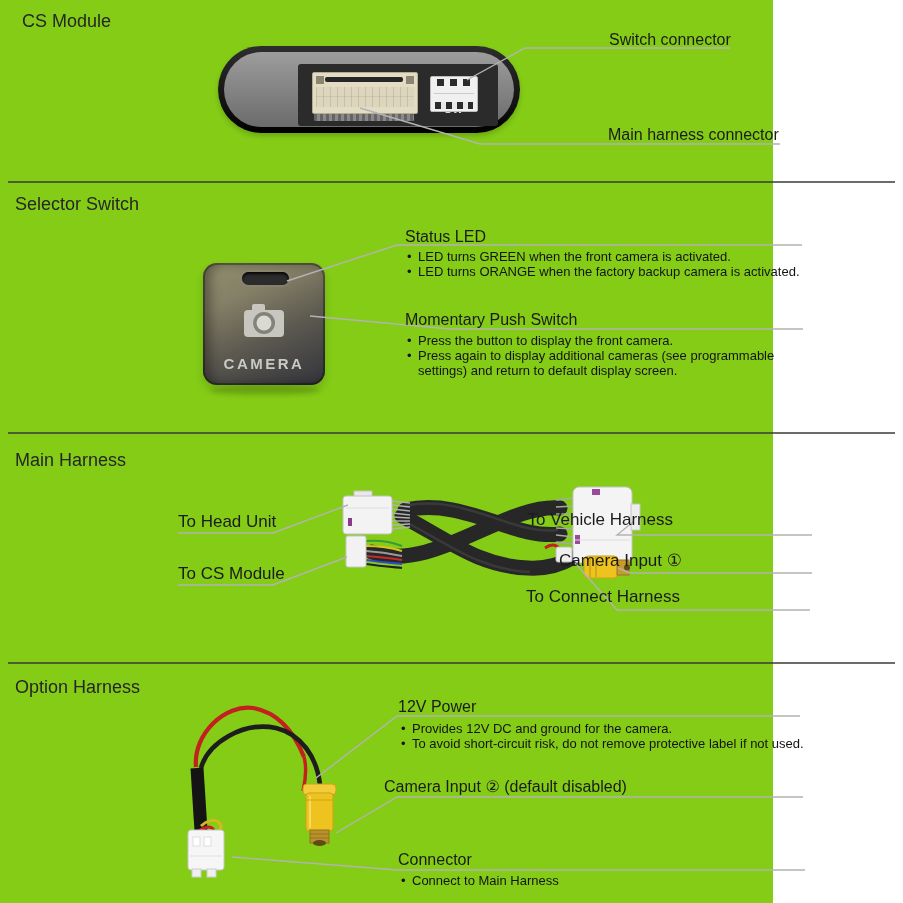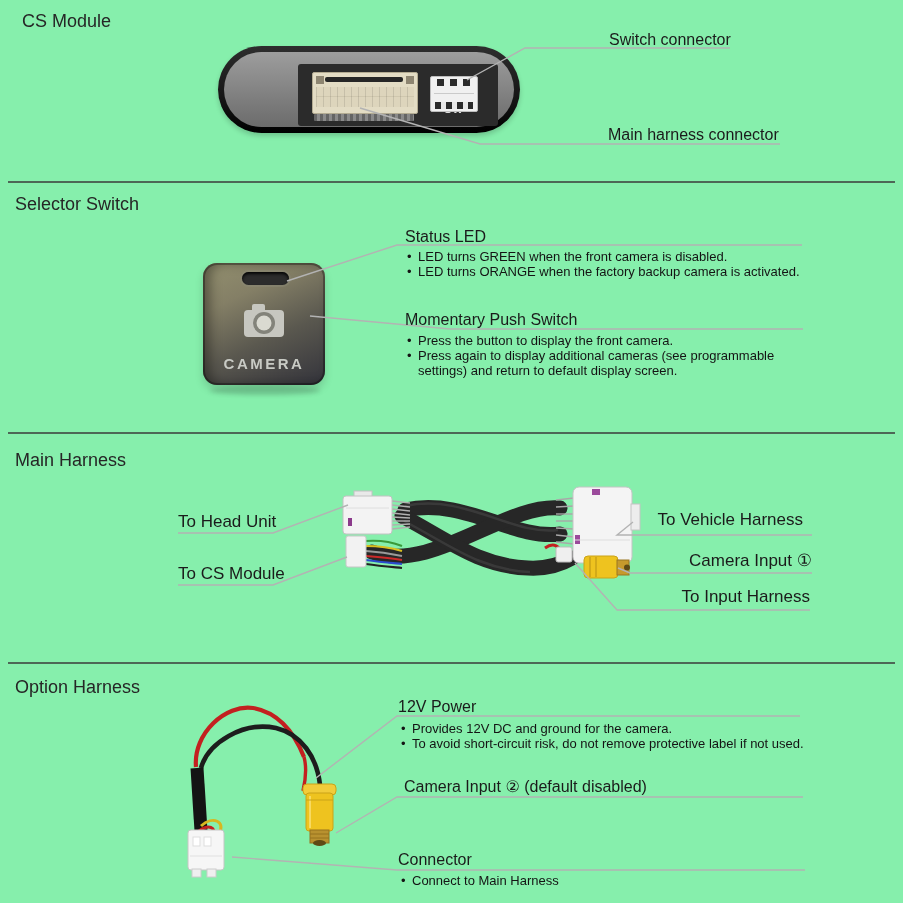--- a/index.html
+++ b/index.html
@@ -1,17 +1,17 @@
 <!DOCTYPE html>
 <html><head>
 <meta charset="utf-8">
 <style>
   html,body{margin:0;padding:0;background:#fff;}
   body{width:903px;height:903px;overflow:hidden;font-family:"Liberation Sans",sans-serif;-webkit-font-smoothing:antialiased;}
-  #app{position:relative;width:903px;height:903px;background:#86efac;}
+  #app{position:relative;width:773px;height:903px;background:#84cc16;}
   .abs{position:absolute;}
   .sec-title{font-size:18px;color:#262626;z-index:6;white-space:nowrap;}
   .co-title{font-size:16px;color:#1b1b1b;z-index:6;white-space:nowrap;}
   .h-label{font-size:17px;color:#1b1b1b;z-index:6;white-space:nowrap;}
   .bullets{font-size:13px;line-height:15px;color:#141414;z-index:6;}
   .bullet{position:relative;padding-left:12px;white-space:nowrap;}
   .bullet.wrap{white-space:normal;}
   .bullet::before{content:"\2022";position:absolute;left:1px;top:0;}
   
   .cs-module{left:218px;top:46px;width:302px;height:87px;border-radius:44px;
@@ -212,39 +212,39 @@
       <path d="M803,797 L397,797 L336,833"></path>
       <path d="M805,870 L397,870 L232,857"></path>
     </g>
   </svg>
 
   <div class="abs co-title" style="left:609px;top:31px">Switch connector</div>
   <div class="abs co-title" style="left:608px;top:126px">Main harness connector</div>
 
   <div class="abs co-title" style="left:405px;top:228px">Status LED</div>
   <div class="abs bullets" style="left:406px;top:249px;width:480px">
-    <div class="bullet">LED turns GREEN when the front camera is disabled.</div>
+    <div class="bullet">LED turns GREEN when the front camera is activated.</div>
     <div class="bullet">LED turns ORANGE when the factory backup camera is activated.</div>
   </div>
   <div class="abs co-title" style="left:405px;top:311px">Momentary Push Switch</div>
   <div class="abs bullets" style="left:406px;top:333px;width:392px">
     <div class="bullet">Press the button to display the front camera.</div>
     <div class="bullet wrap">Press again to display additional cameras (see programmable settings) and return to default display screen.</div>
   </div>
 
   <div class="abs h-label" style="left:178px;top:512px">To Head Unit</div>
   <div class="abs h-label" style="left:178px;top:564px">To CS Module</div>
   <div class="abs h-label" style="right:100px;top:510px;text-align:left">To Vehicle Harness</div>
   <div class="abs h-label" style="right:91px;top:550px;text-align:center">Camera Input ①</div>
-  <div class="abs h-label" style="right:93px;top:587px;text-align:right">To Input Harness</div>
+  <div class="abs h-label" style="right:93px;top:587px;text-align:right">To Connect Harness</div>
 
   <div class="abs co-title" style="left:398px;top:698px">12V Power</div>
   <div class="abs bullets" style="left:400px;top:721px;width:480px">
     <div class="bullet">Provides 12V DC and ground for the camera.</div>
     <div class="bullet">To avoid short-circuit risk, do not remove protective label if not used.</div>
   </div>
-  <div class="abs co-title" style="left:404px;top:777px">Camera Input ② (default disabled)</div>
+  <div class="abs co-title" style="left:384px;top:777px">Camera Input ② (default disabled)</div>
   <div class="abs co-title" style="left:398px;top:851px">Connector</div>
   <div class="abs bullets" style="left:400px;top:873px;width:480px">
     <div class="bullet">Connect to Main Harness</div>
   </div>
 
 </div>
 
 </body></html>

